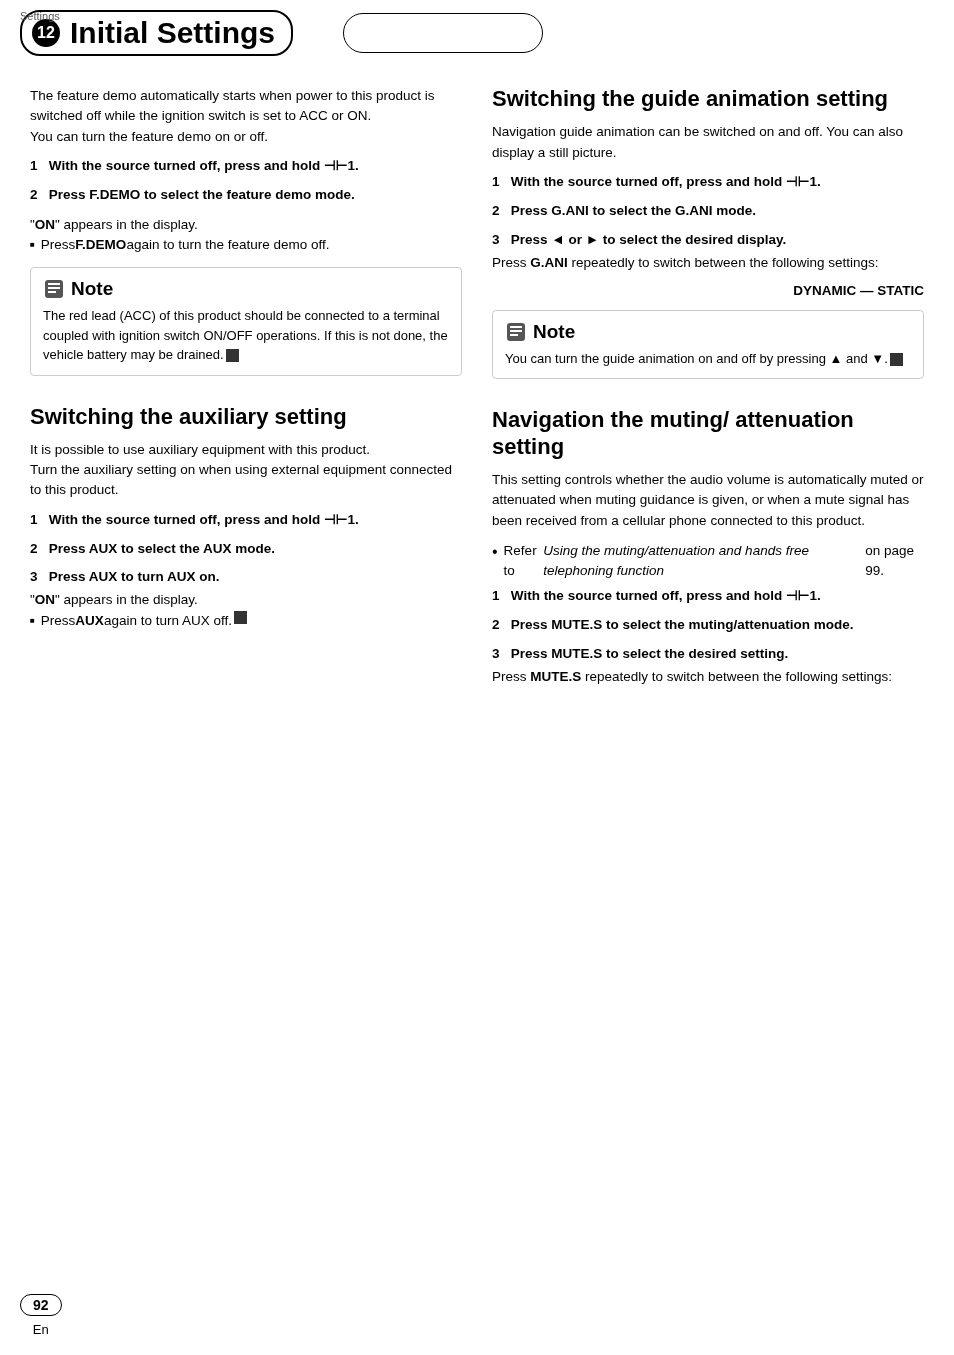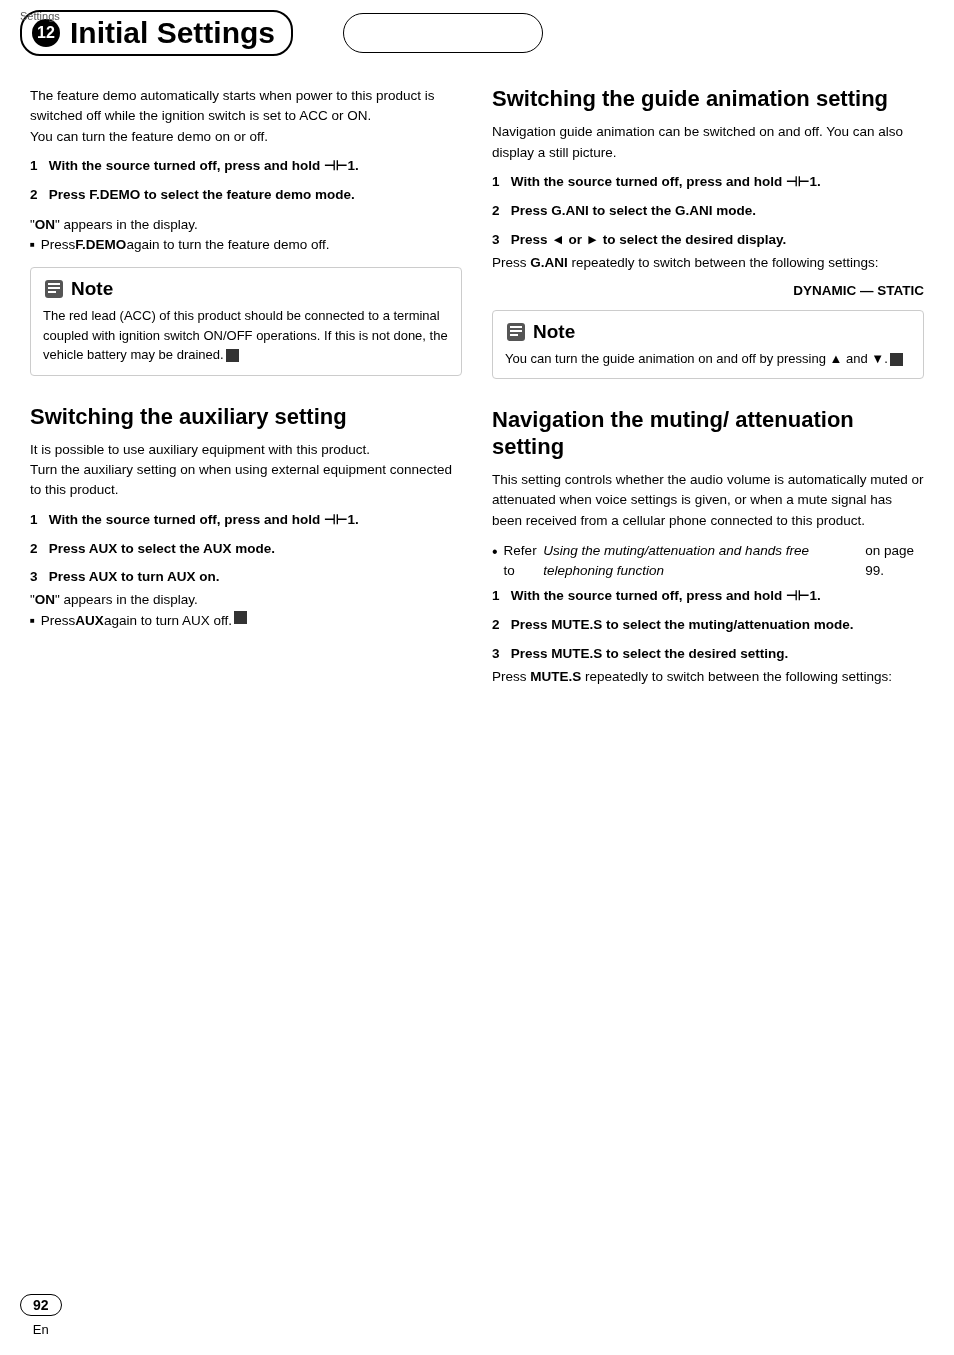--- a/index.html
+++ b/index.html
@@ -303,21 +303,21 @@
             <rect x="5" y="13" width="8" height="2" fill="white"></rect>
           </svg>
           <span>Note</span>
         </div>
         <div class="note-text">You can turn the guide animation on and off by pressing ▲ and ▼.<span class="stop-icon"></span></div>
       </div>
     </div>
 
     <div class="section-gap">
       <div class="section-heading">Navigation the muting/ attenuation setting</div>
-      <div class="body-text">This setting controls whether the audio volume is automatically muted or attenuated when voice settings is given, or when a mute signal has been received from a cellular phone connected to this product.</div>
+      <div class="body-text">This setting controls whether the audio volume is automatically muted or attenuated when muting guidance is given, or when a mute signal has been received from a cellular phone connected to this product.</div>
 
       <div class="dot-bullet">Refer to <i>Using the muting/attenuation and hands free telephoning function</i> on page 99.</div>
 
       <div class="step">
         <div class="step-heading">1&nbsp;&nbsp; With the source turned off, press and hold ⊣⊢1.</div>
       </div>
       <div class="step">
         <div class="step-heading">2&nbsp;&nbsp; Press <b>MUTE.S</b> to select the muting/attenuation mode.</div>
       </div>
       <div class="step">

